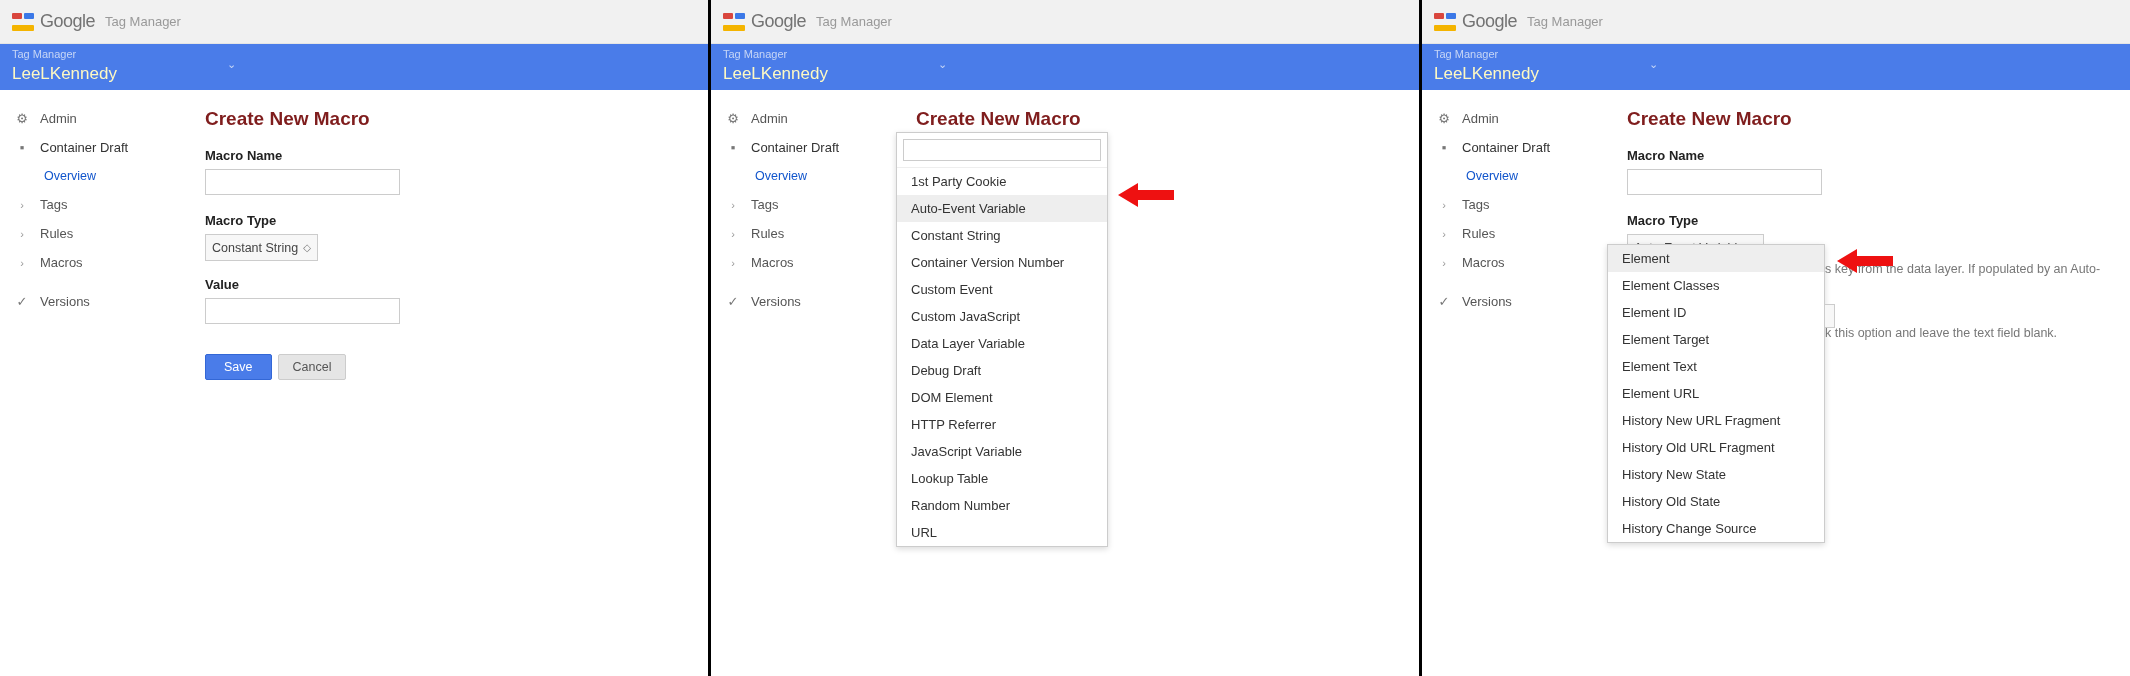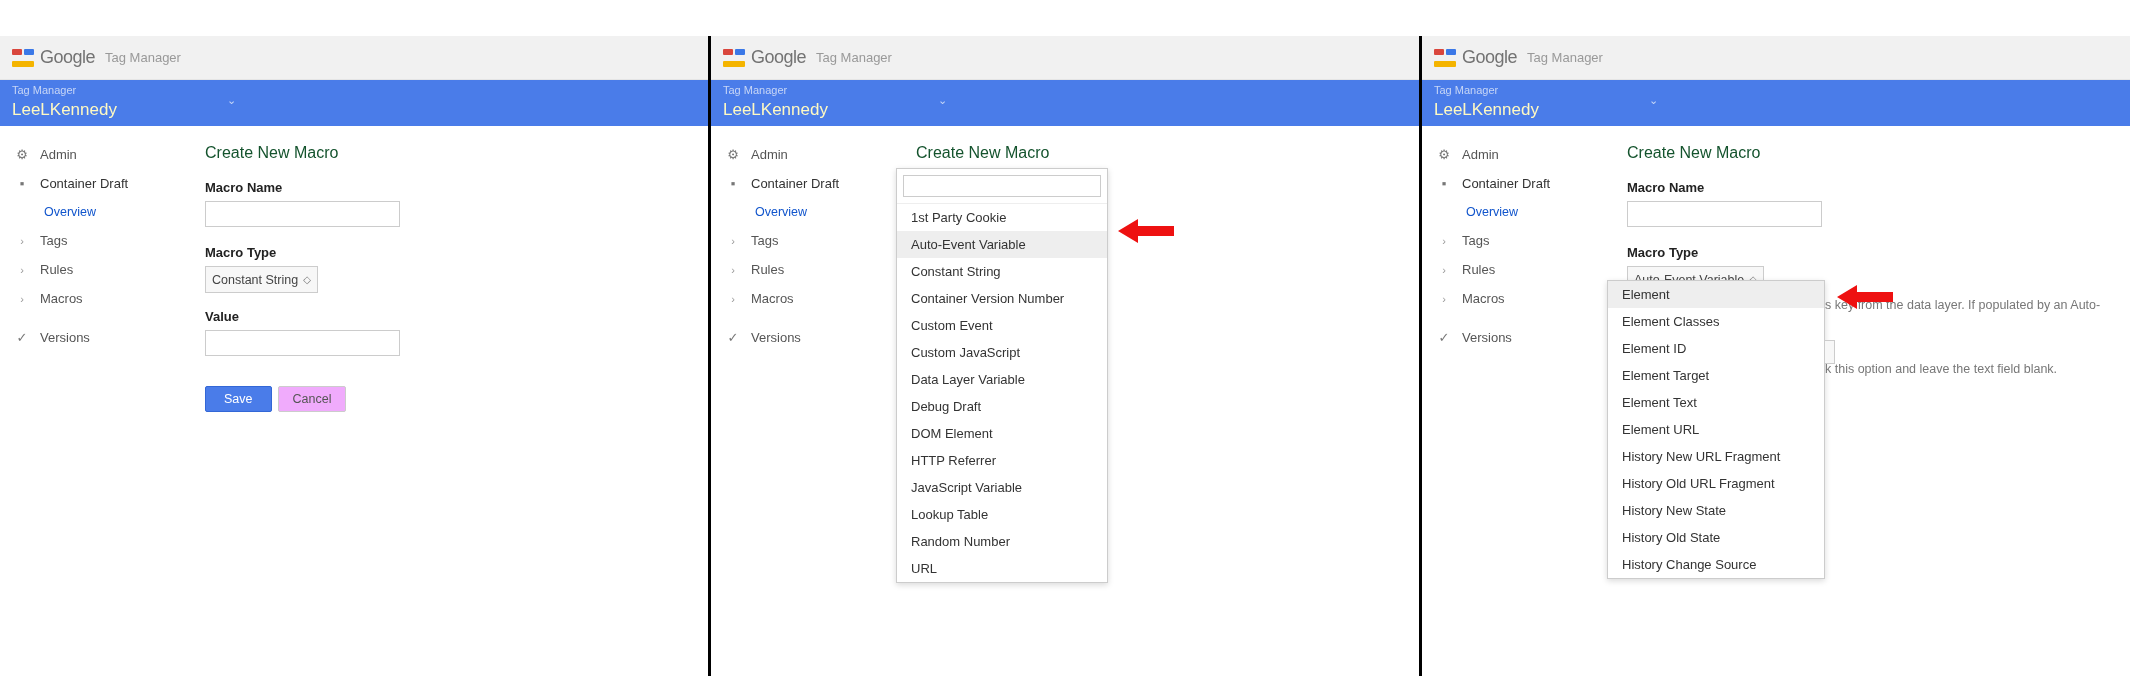--- a/index.html
+++ b/index.html
@@ -1,18 +1,18 @@
 <!DOCTYPE html>
 <html><head>
 <meta charset="utf-8">
 <style>
   * { box-sizing: border-box; margin: 0; padding: 0; }
   body { font-family: Arial, Helvetica, sans-serif; font-size: 13px; color: #333; background: #fff; }
   .wrap { display: flex; width: 2130px; height: 676px; }
-  .panel { flex: 1; border-right: 3px solid #000; position: relative; overflow: hidden; background: #fff; margin-top: 36px; }
+  .panel { flex: 1; border-right: 3px solid #000; position: relative; overflow: hidden; background: #fff; }
   .panel:last-child { border-right: none; }
   .topbar { height: 44px; background: #f1f1f1; border-bottom: 1px solid #e5e5e5; display: flex; align-items: center; padding: 0 12px; }
   .gtm-logo { display: flex; align-items: center; gap: 6px; }
   .logo-box { width: 22px; height: 18px; position: relative; }
   .logo-box .bar { position:absolute; height:6px; border-radius:1px; }
   .logo-box .b1 { width:10px; top:0; left:0; background:#d9463d; }
   .logo-box .b2 { width:10px; top:0; right:0; background:#3b78e7; }
   .logo-box .b3 { width:22px; bottom:0; left:0; background:#f4b400; }
   .g-word { font-size: 18px; color: #737373; font-weight: 400; letter-spacing: -0.5px; }
   .g-sub { font-size: 13px; color: #999; margin-left: 4px; }
@@ -21,29 +21,29 @@
   .bluebar .acct { font-size: 17px; color: #fef9c3; }
   .bluebar .dd { margin-left: 110px; color: #c7d6f6; font-size: 11px; align-self: center; }
   .body { display: flex; }
   .sidebar { width: 185px; padding: 14px 10px; }
   .side-row { display:flex; align-items:center; gap:10px; padding:7px 4px; color:#555; cursor:pointer; }
   .side-row.link { color:#1155cc; padding-left: 34px; font-size:12.5px; }
   .side-row .ic { width:16px; text-align:center; color:#777; }
   .side-row .chev { color:#999; font-size:11px; width:16px; text-align:center; }
   .side-row.bold { color:#333; font-weight: normal; }
   .main { flex:1; padding: 18px 20px; position: relative; }
-  .h1 { font-size: 16px; font-weight: normal; color:#14532d; margin-bottom: 18px; }
+  .h1 { font-size: 19px; font-weight: bold; color:#7f1d1d; margin-bottom: 18px; }
   .lbl { font-size: 13px; font-weight: bold; color:#222; margin-bottom: 6px; margin-top: 4px; }
   .input { width: 195px; height: 26px; border:1px solid #ccc; background:#fff; padding:0 6px; font-size:13px; }
   .select { display:inline-flex; align-items:center; height:27px; border:1px solid #ccc; background:#f7f7f7; padding:0 6px; font-size:12.5px; color:#444; cursor:pointer; gap:5px; }
   .select .car { font-size:10px; color:#777; }
   .hint { font-size: 12.5px; color:#999; margin-top:6px; }
   .btnrow { margin-top: 30px; display:flex; gap:6px; }
   .btn-save { background:#4a7ce9; color:#fff; border:1px solid #3367d6; padding:5px 18px; font-size:12.5px; cursor:pointer; border-radius:2px; }
-  .btn-cancel { background:#f0abfc; color:#555; border:1px solid #ccc; padding:5px 14px; font-size:12.5px; cursor:pointer; border-radius:2px; }
+  .btn-cancel { background:#e5e5e5; color:#555; border:1px solid #ccc; padding:5px 14px; font-size:12.5px; cursor:pointer; border-radius:2px; }
   .dropdown { position:absolute; border:1px solid #ccc; background:#fff; box-shadow:0 2px 6px rgba(0,0,0,0.15); font-size:13px; color:#333; }
   .dropdown .search { padding:6px; border-bottom:1px solid #eee; }
   .dropdown .search input { width:100%; height:22px; border:1px solid #ccc; padding:0 5px; font-size:12.5px; }
   .dropdown .item { padding:6px 14px; cursor:pointer; white-space: nowrap; }
   .dropdown .item.hover { background:#eee; }
   .arrow { position:absolute; width:56px; height:30px; }
   .arrow svg { width:100%; height:100%; }
   .truncated { color:#777; font-size:12.5px; white-space: nowrap; }
 </style>
 </head>

